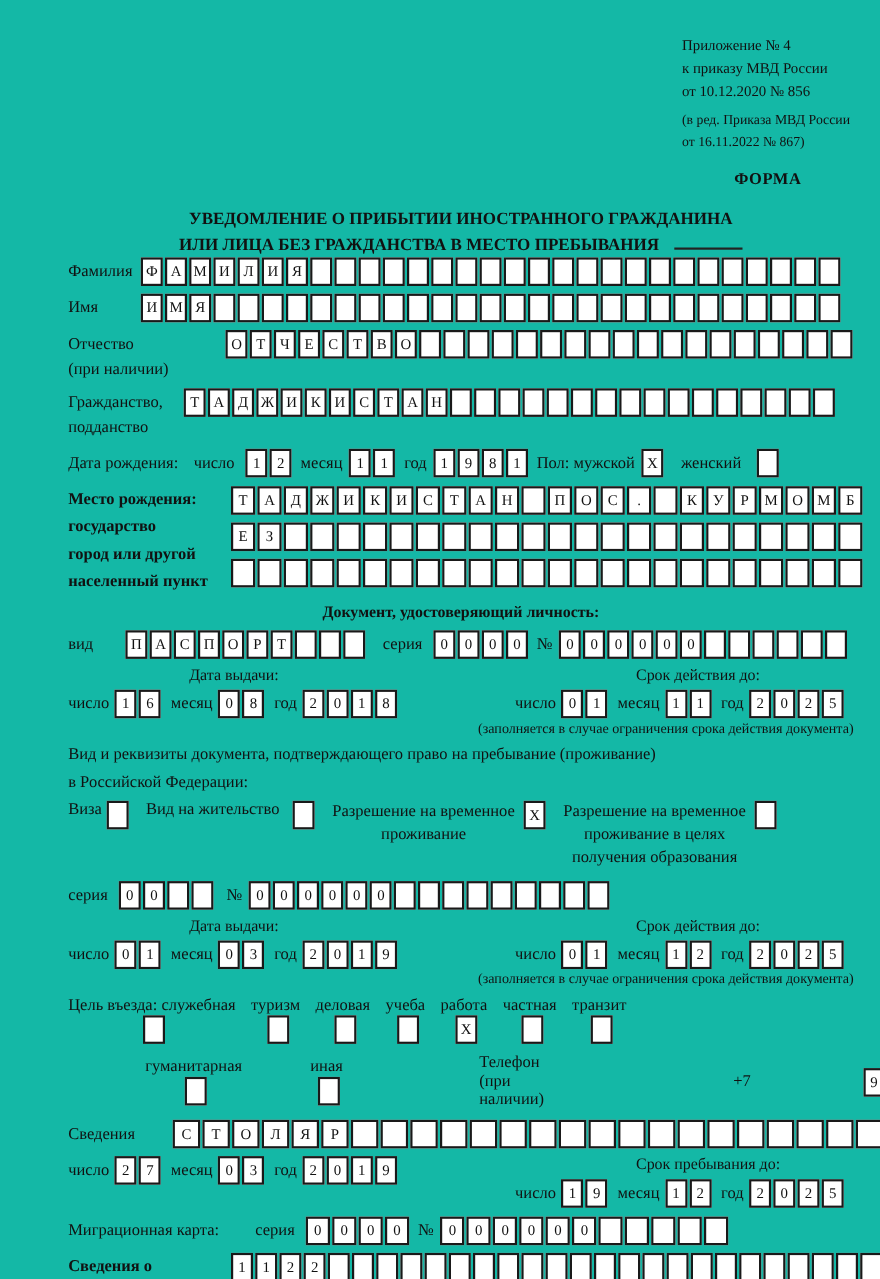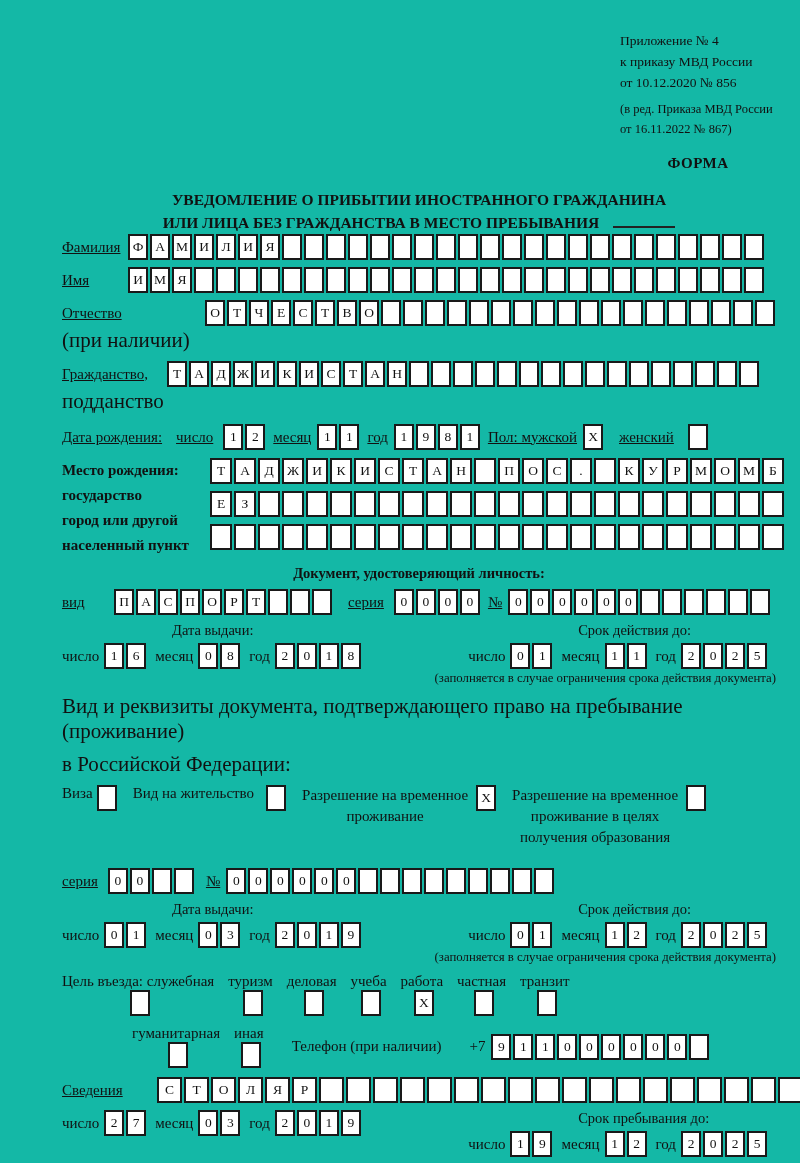--- a/index.html
+++ b/index.html
@@ -12,21 +12,21 @@
   
   .appendix{margin-left:558px;font-size:13.5px;line-height:21px;}
   .appendix .blk2{margin-top:6px;font-size:12.5px;line-height:20px;}
   .forma{margin-left:558px;text-align:center;font-weight:bold;font-size:15px;margin-top:16px;letter-spacing:.5px;}
   
   .title{ text-align:center;font-weight:bold;font-size:15.5px;line-height:23px;margin-top:16px;}
   .uline{display:inline-block;width:62px;border-bottom:2px solid #222;height:14px;margin-left:14px;}
   .sec-heading{font-weight:bold;font-size:14.8px;margin-top:22px;margin-bottom:16px;letter-spacing:.2px;}
   
   .row{display:flex;align-items:center;margin-bottom:7px;font-size:15px;}
-  .row .lbl{flex:none;text-decoration:underline;}
+  .row .lbl{flex:none;}
   .boxes{display:inline-flex;flex:none;}
   .cell{
     width:16px;height:22px;border:2px solid #191919;margin-right:2px;
     display:inline-flex;align-items:center;justify-content:center;
     font-size:13.5px;background:#fff;flex:none;
   }
   .boxes.w .cell{width:18px;}
   .boxes.xw .cell{width:21px;}
   .lblw1{width:66px;}
   .lblw2{width:143px;}
@@ -41,31 +41,31 @@
   .dates-pair{display:flex;font-size:15px;margin-bottom:2px;}
   .dates-pair .dhalf{display:flex;flex-direction:column;}
   .dates-pair .dhalf.left{width:385px;}
   .dhead{font-size:14.5px;margin-bottom:4px;}
   .dhead.c1{padding-left:110px;}
   .dhead.c2{padding-left:170px;}
   .dline{display:flex;align-items:center;}
   .dline .lbl{margin-right:5px;}
   .dline .boxes{margin-right:7px;}
   .note-right{text-align:right;font-size:12.8px;margin:2px 0 8px 0;}
-  .plain-line{font-size:21px;margin-bottom:8px;}
+  .plain-line{font-size:15px;margin-bottom:8px;}
   
   .chk{display:inline-flex;align-items:center;}
   .chk .lbl{margin-right:6px;}
-  .rvp-row{display:flex;align-items:flex-start;margin:2px 0 20px 0;font-size:15px;}
+  .rvp-row{display:flex;align-items:flex-start;margin:2px 0 10px 0;font-size:15px;}
   .rvp-item{display:flex;align-items:flex-start;}
   .rvp-label{text-align:center;line-height:21px;}
   .rvp-item .boxes{margin-left:8px;margin-top:0;}
   .purpose-row{display:flex;align-items:center;font-size:15px;margin-bottom:9px;flex-wrap:nowrap;}
   .purpose-row .chk{margin-right:8px;flex-direction:column;}
-  .indent70{padding-left:70px;}
+  .indent70{padding-left:70px;gap:48px;}
 </style>
 </head>
 <body>
 
 <div class="page">
 
   <div class="appendix">
     <div>Приложение № 4</div>
     <div>к приказу МВД России</div>
     <div>от 10.12.2020 № 856</div>

